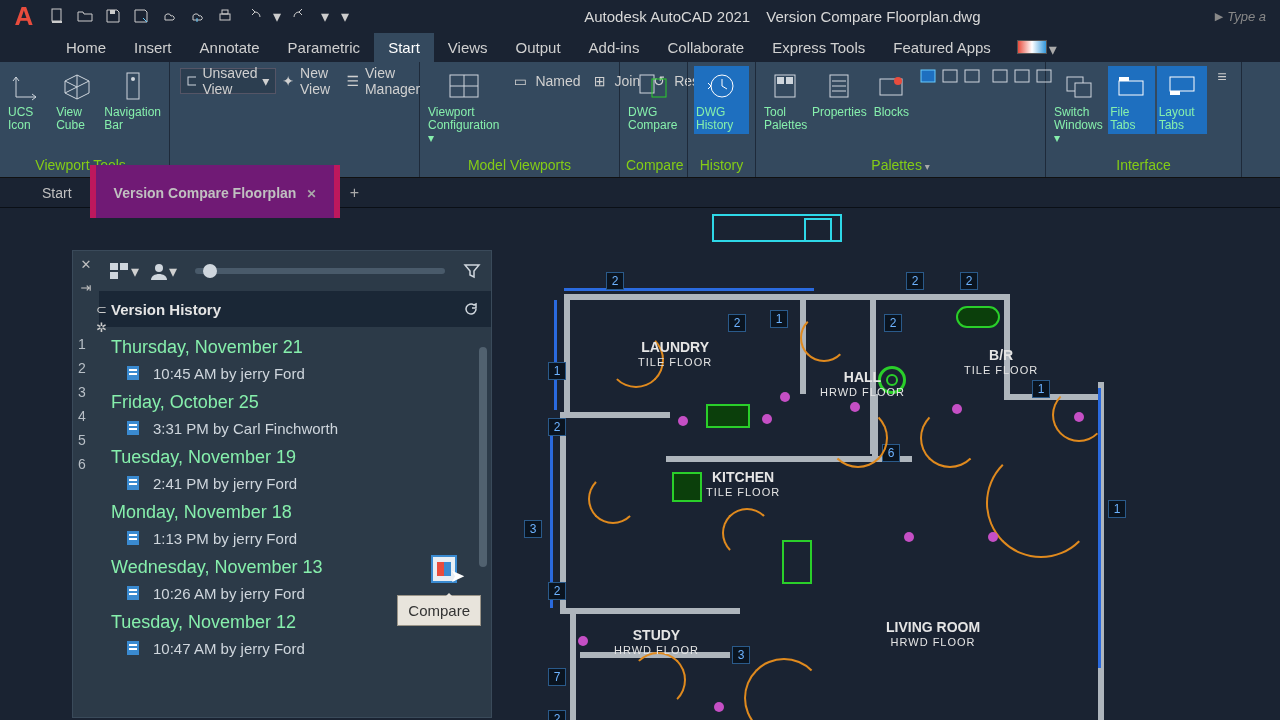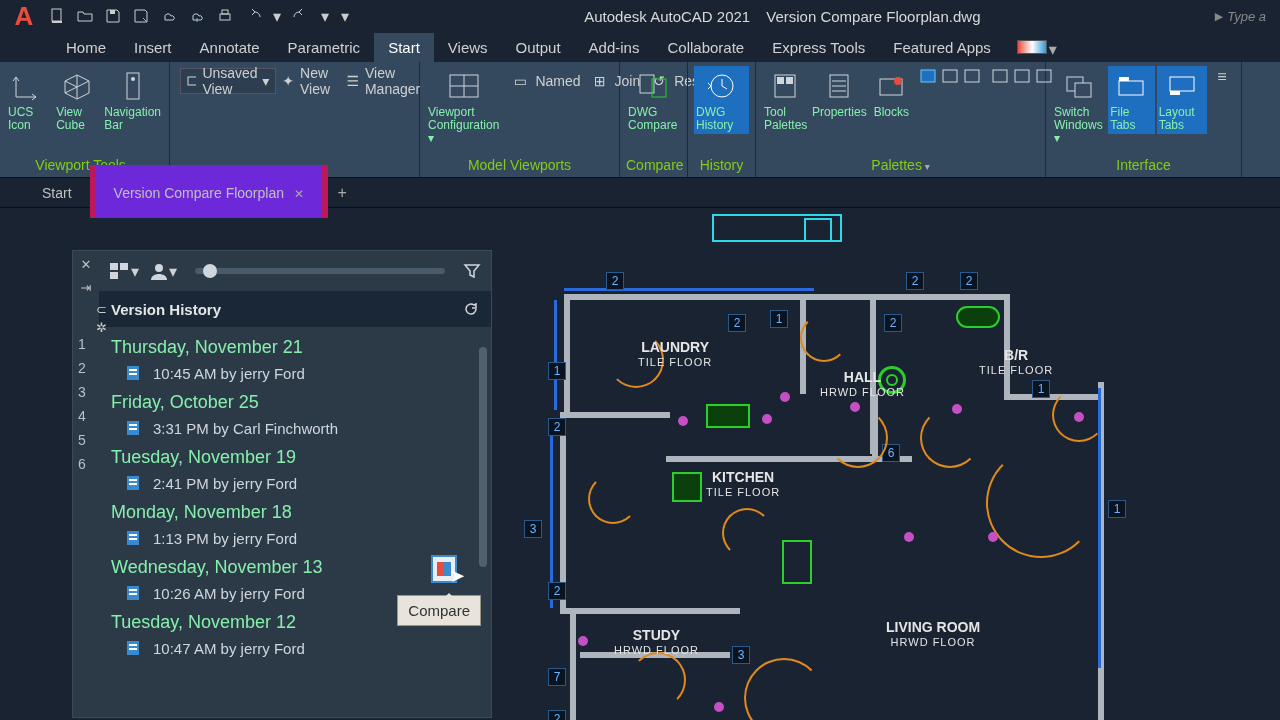--- a/index.html
+++ b/index.html
@@ -35,21 +35,21 @@
 .bigbtn .lbl { font-size:12px; line-height:13px; color:#86efac; }
 
 .vcol { display:flex; flex-direction:row; gap:2px; padding:2px 4px; }
 .smallrow { display:flex; align-items:center; gap:6px; height:26px; padding:0 4px; cursor:pointer; font-size:14px; }
 .smallrow .ic { width:18px; height:18px; display:flex;align-items:center;justify-content:center; }
 .combo { width:220px; height:26px; background:#2c3e50; border:1px solid #556; display:flex; align-items:center; padding:0 6px; justify-content:space-between; font-size:14px; }
 
 
 .filetabs { height:30px; background:#1a2332; display:flex; align-items:center; padding-left:24px; gap:0; border-bottom:1px solid #0a0f16;}
 .filetab { padding:20px 18px; font-size:14px; color:#c0c0c0; cursor:pointer; border-right:6px solid #be185d;}
-.filetab.active { background:#6d28d9; }
+.filetab.active { background:#701a75;font-weight:bold; }
 .filetab .close{ margin-left:10px; color:#aaa; font-size:12px;}
 .addtab { width:28px; text-align:center; color:#aaa; font-size:16px; cursor:pointer;}
 
 
 .vp-label { position:absolute; left:6px; top:222px; font-size:14px; color:#cfd6dd; }
 
 
 .canvas { position:absolute; left:0; top:218px; right:0; bottom:0; background:#1a2332; }
 
 
@@ -594,18 +594,18 @@
   <div class="mag-dot" style="left:280px;top:180px"></div>
   <div class="mag-dot" style="left:350px;top:190px"></div>
   <div class="mag-dot" style="left:452px;top:192px"></div>
   <div class="mag-dot" style="left:574px;top:200px"></div>
   <div class="mag-dot" style="left:404px;top:320px"></div>
   <div class="mag-dot" style="left:488px;top:320px"></div>
   <div class="mag-dot" style="left:78px;top:424px"></div>
   <div class="mag-dot" style="left:214px;top:490px"></div>
 
   <div class="room-label" style="left:138px;top:128px"><span>LAUNDRY</span><span class="sub">TILE FLOOR</span></div>
-  <div class="room-label" style="left:479px;top:136px"><span>B/R</span><span class="sub">TILE FLOOR</span></div>
+  <div class="room-label" style="left:464px;top:136px"><span>B/R</span><span class="sub">TILE FLOOR</span></div>
   <div class="room-label" style="left:320px;top:158px"><span>HALL</span><span class="sub">HRWD FLOOR</span></div>
   <div class="room-label" style="left:206px;top:258px"><span>KITCHEN</span><span class="sub">TILE FLOOR</span></div>
   <div class="room-label" style="left:114px;top:416px"><span>STUDY</span><span class="sub">HRWD FLOOR</span></div>
   <div class="room-label" style="left:386px;top:408px"><span>LIVING  ROOM</span><span class="sub">HRWD FLOOR</span></div>
 </div>
 
 </body></html>

